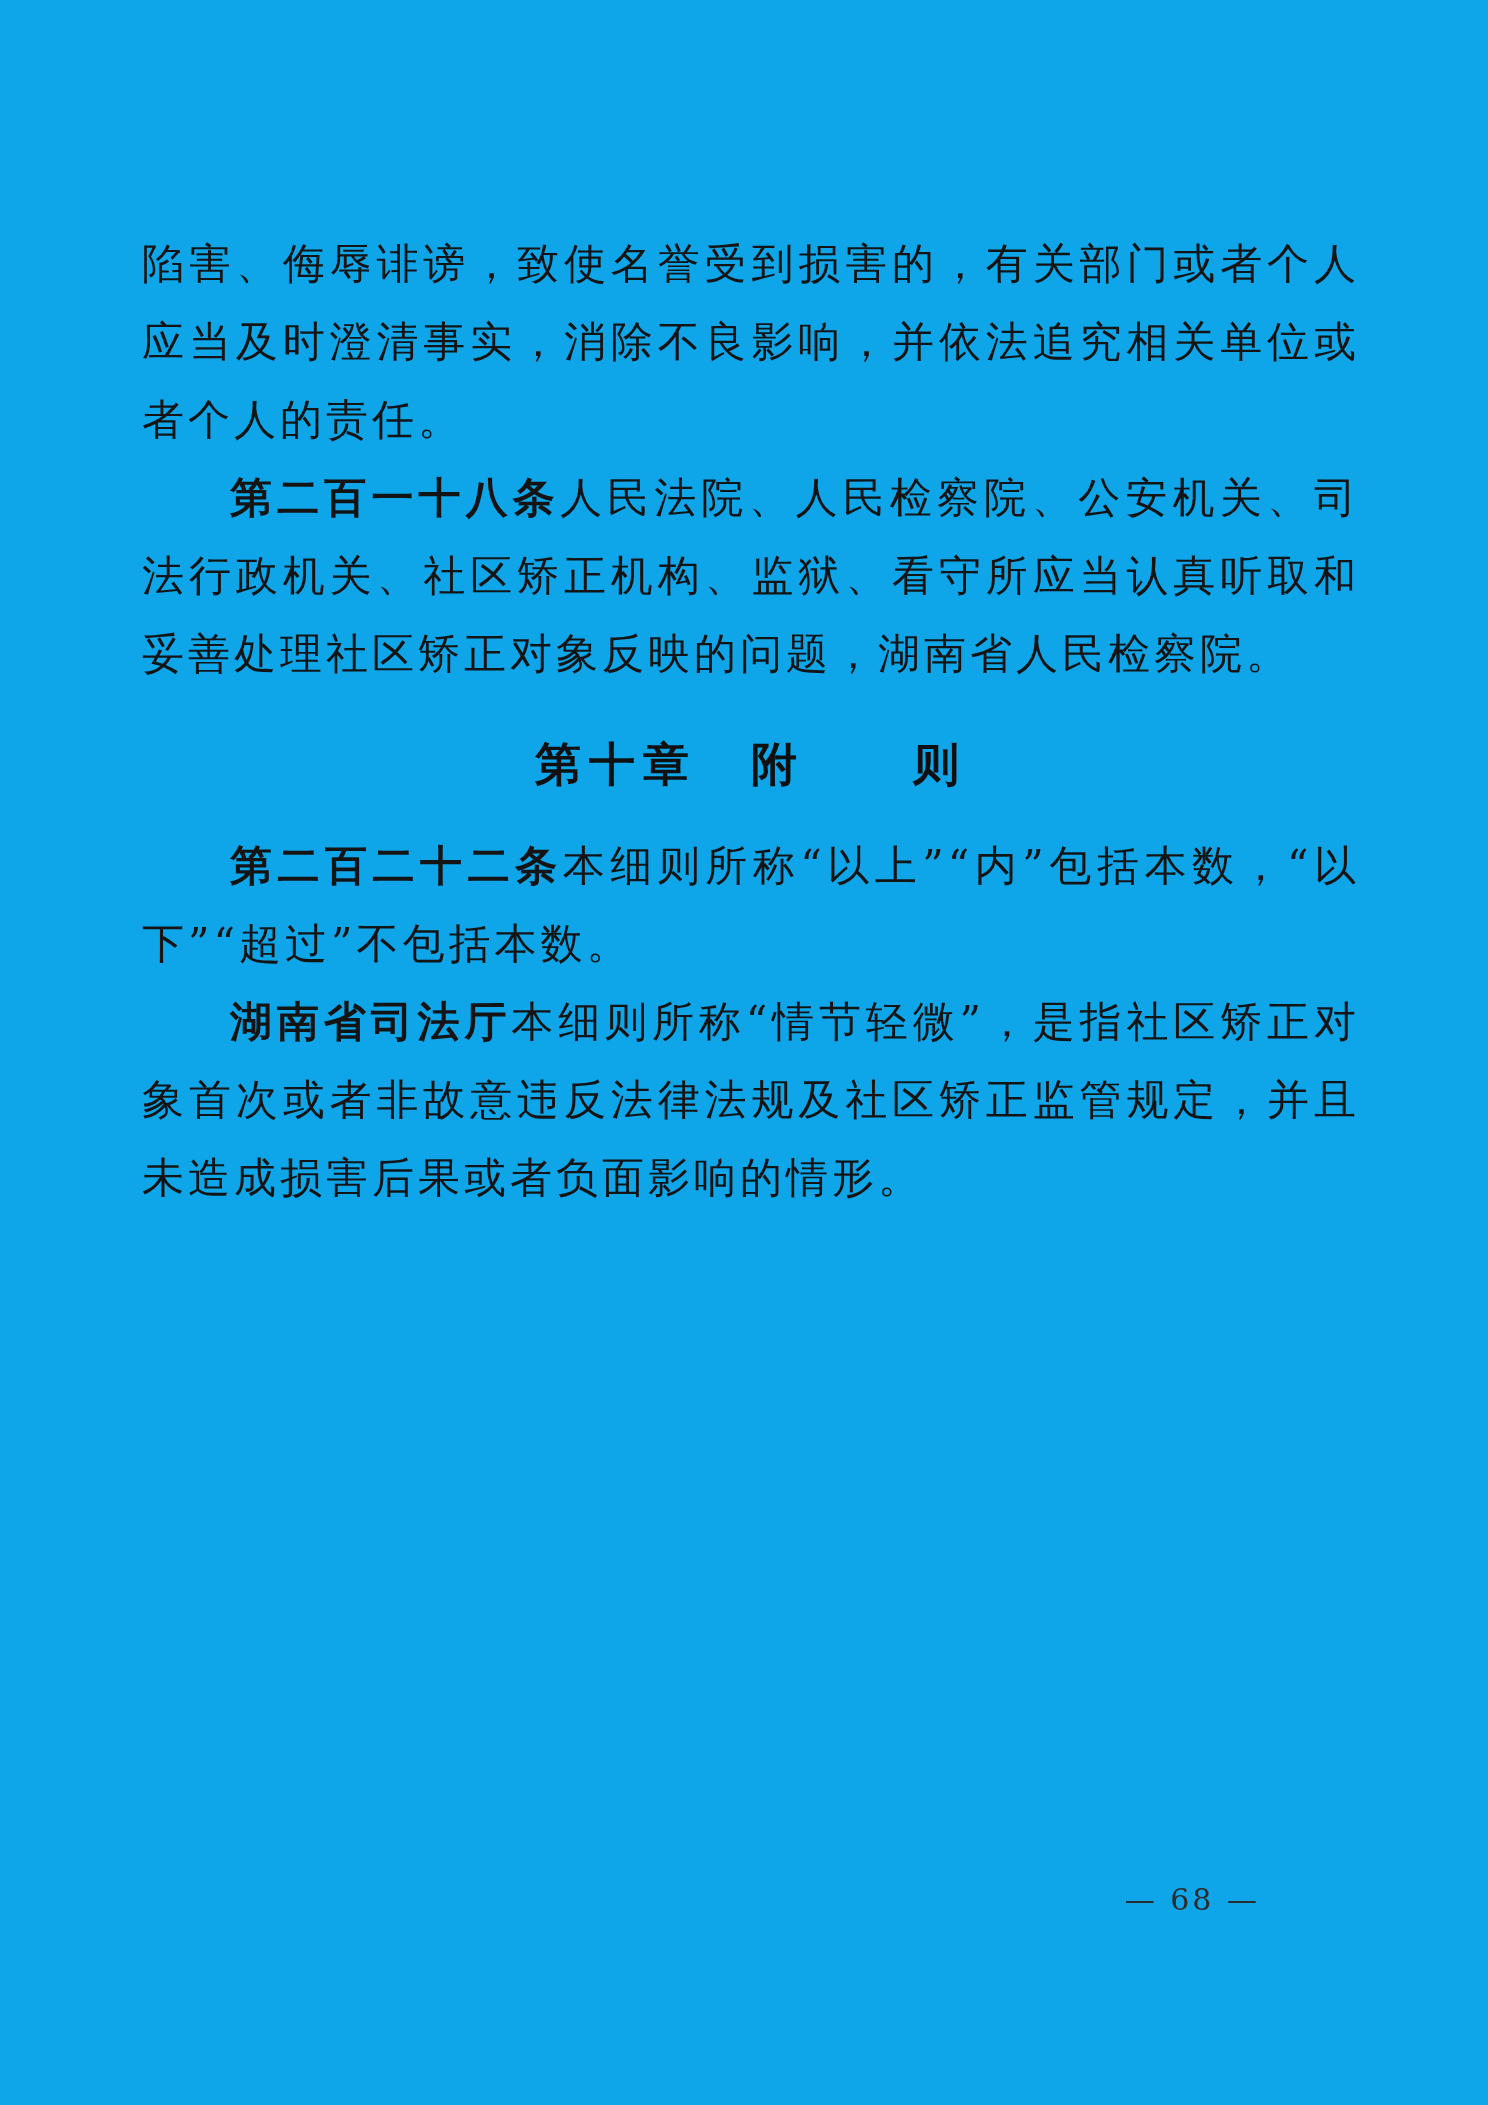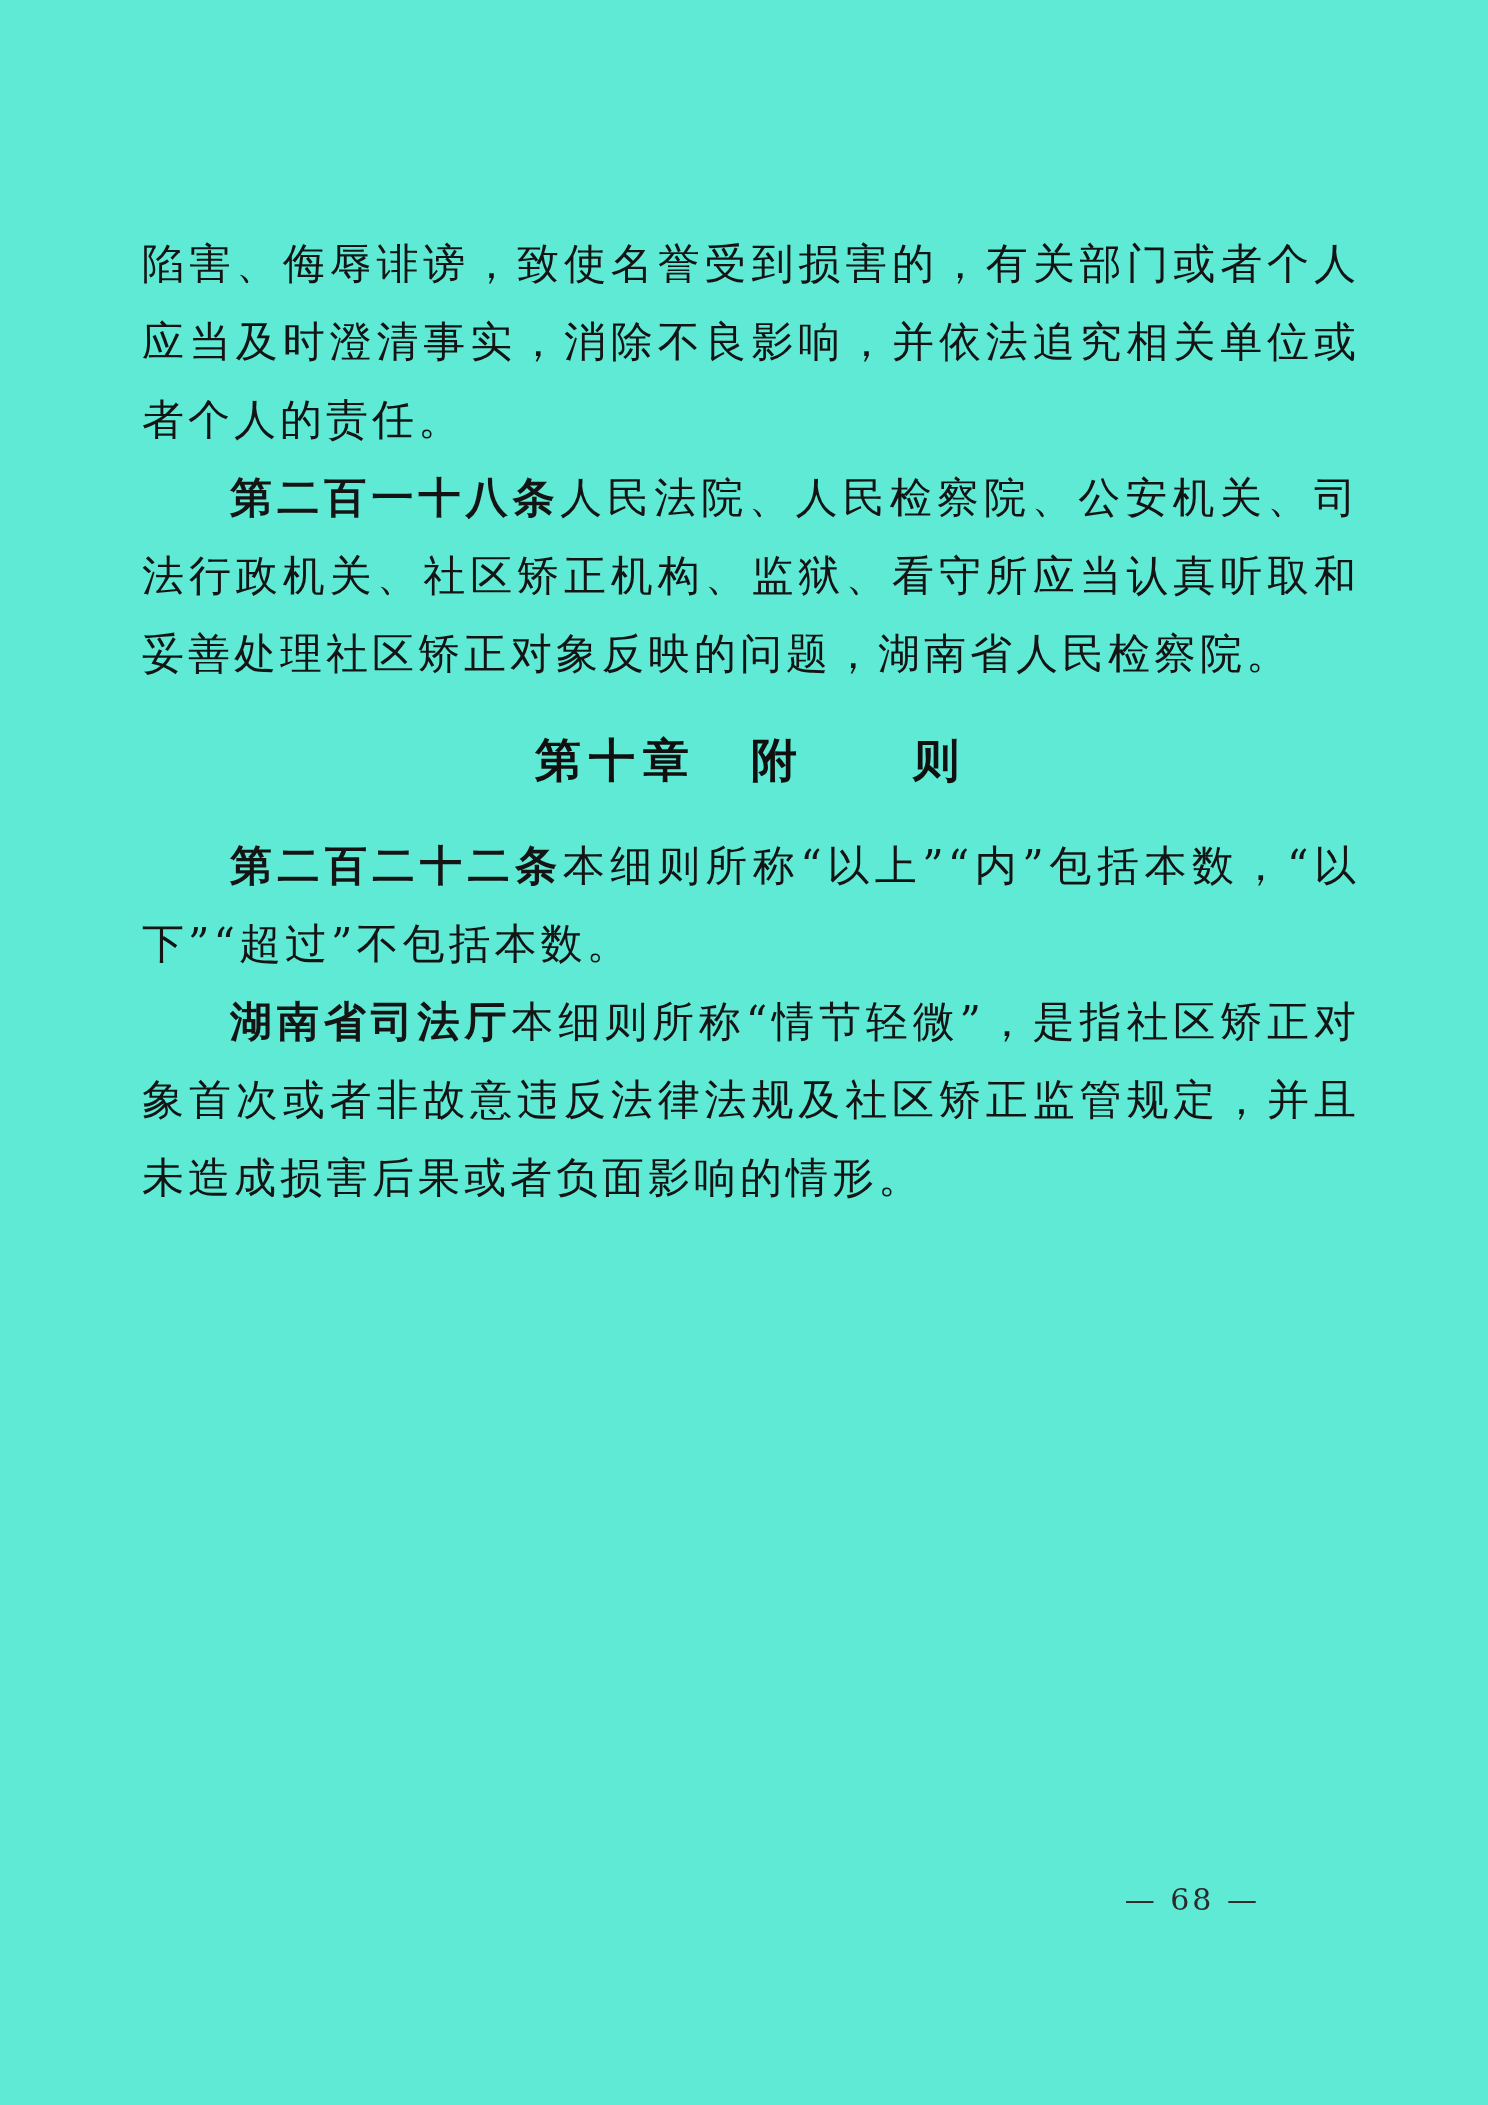--- a/index.html
+++ b/index.html
@@ -4,21 +4,21 @@
 <style>
   html, body {
     margin: 0;
     padding: 0;
     background: #ffffff;
   }
   .page {
     position: relative;
     width: 1488px;
     height: 2105px;
-    background: #5eead4;
+    background: #0ea5e9;
     overflow: hidden;
     font-family: "DejaVu Serif", serif;
     color: #141414;
   }
   .content {
     position: absolute;
     left: 142px;
     top: 225px;
     width: 1218px;
   }
@@ -38,21 +38,21 @@
     font-family: "DejaVu Sans", sans-serif;
   }
   .chapter-heading {
     margin: 0;
     padding: 32px 0 24px 0;
     font-size: 46px;
     line-height: 78px;
     font-weight: bold;
     text-align: center;
     letter-spacing: 8px;
-    font-family: Liberation Mono, monospace;
+    font-family: Liberation Sans, sans-serif;
     color: #101010;
   }
   .footer {
     position: absolute;
     top: 1880px;
     right: 228px;
     font-size: 30px;
     line-height: 40px;
     letter-spacing: 3px;
     color: #2b2b2b;

